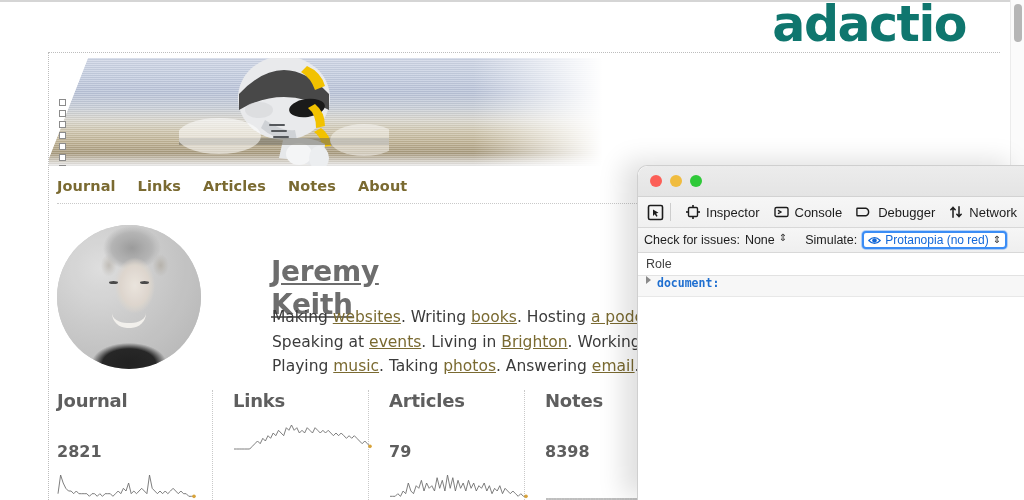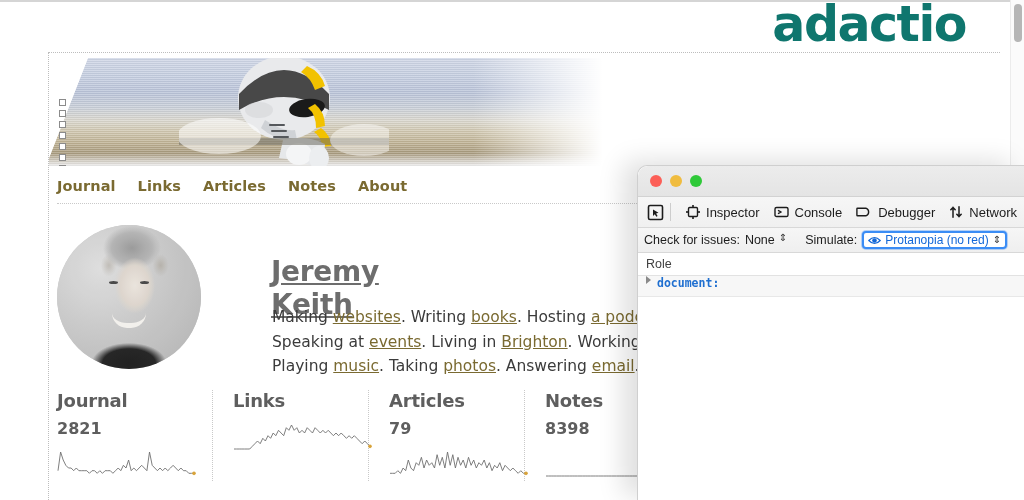--- a/index.html
+++ b/index.html
@@ -165,21 +165,21 @@
     margin-right: 0;
   }
   .stat:first-child { padding-left: 0; }
   .stat + .stat { padding-left: 20px; }
   .stat .label {
     font-family: "DejaVu Sans", sans-serif;
     font-weight: bold; font-size: 18px; color: #5e5e5e;
     letter-spacing: -0.2px;
   }
   .stat .value {
-    margin-top: 8px;
+    margin-top: 31px;
     font-family: "DejaVu Sans", sans-serif;
     font-weight: bold; font-size: 16px; color: #5e5e5e;
   }
   .stat .spark { margin-top: 9px; height: 34px; }
   .stat .spark svg { display: block; }
 
   
   .devtools {
     position: absolute; left: 637px; top: 165px;
     width: 387px; height: 335px;

